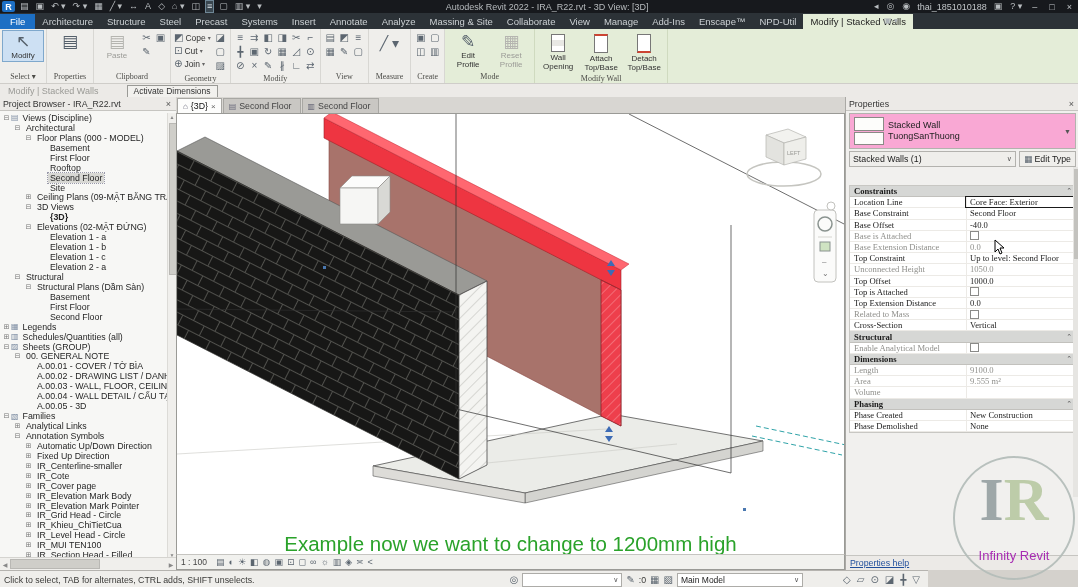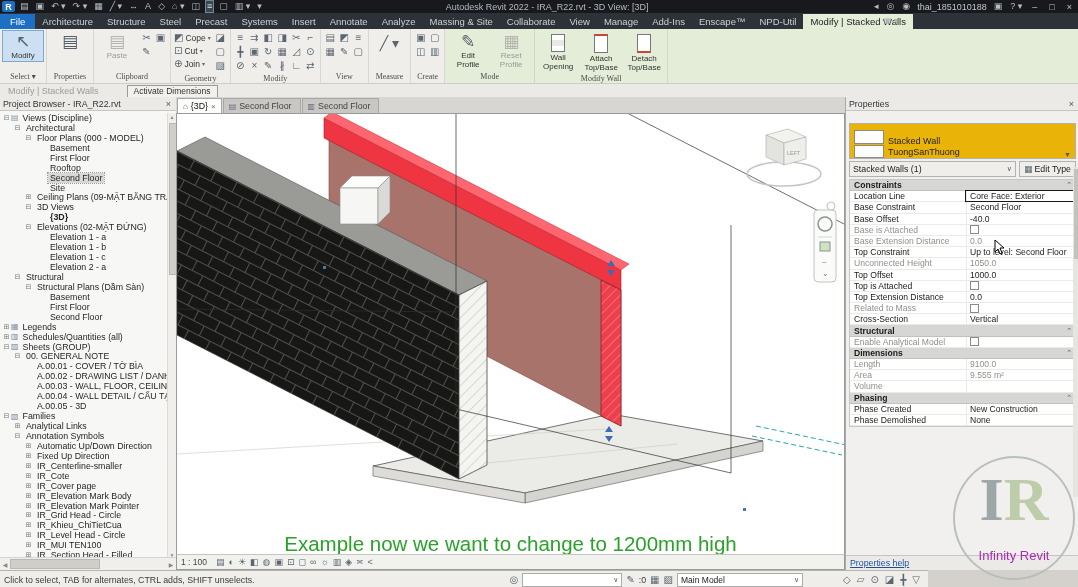--- a/index.html
+++ b/index.html
@@ -86,33 +86,33 @@
   .vtab .x{font-size:8px;color:#666;}
   .canvas{position:relative;flex:1;background:#fff;border:1px solid #9a9a96;border-bottom:none;overflow:hidden;}
   .caption{position:absolute;left:0;right:0;top:418px;text-align:center;font-size:20.5px;color:#2aa22a;
            font-family:"Liberation Sans","DejaVu Sans",sans-serif;white-space:nowrap;}
   .vcb{height:14px;background:#f1f1ee;border:1px solid #9a9a96;border-top:1px solid #c6c5c1;
        display:flex;align-items:center;gap:3px;padding:0 4px;font-size:8.5px;color:#444;}
   .vcbi{font-size:9px;line-height:12px;color:#5c6670;}
   
   .props{position:absolute;left:845px;top:97px;width:233px;height:473px;background:#f1f0ee;
          border-left:1px solid #aaa9a5;display:flex;flex-direction:column;}
-  .typesel{margin:12px 3px 0 3px;height:34px;background:#eab308;border:1px solid #b3b2ae;display:flex;align-items:flex-end;}
+  .typesel{margin:2px 3px 0 3px;height:34px;background:#f9a8d4;border:1px solid #b3b2ae;display:flex;align-items:center;}
   .tprev{width:30px;height:28px;margin:0 4px;display:flex;flex-direction:column;gap:1px;justify-content:center;}
   .tprev i{display:block;height:12px;border:1px solid #8a8a86;background:#fdfdfb;}
   .tsel-text{flex:1;line-height:11px;font-size:9px;color:#222;}
   .tsel-caret{color:#555;font-size:7px;padding:0 4px;}
   .selrow{height:16px;display:flex;align-items:center;margin:2px 3px;gap:3px;}
   .seldd{flex:1;height:14px;background:#efeeeb;border:1px solid #b3b2ae;display:flex;align-items:center;
          font-size:8.8px;padding:0 3px;color:#222;}
   .seldd b{margin-left:auto;font-weight:normal;font-size:7px;color:#555;}
   .etbtn{height:14px;border:1px solid #b3b2ae;background:#efeeeb;display:flex;align-items:center;gap:2px;
          font-size:8.8px;padding:0 4px;color:#222;}
   .etbtn i{font-style:normal;color:#5c6670;font-size:9px;}
-  .pgrid{margin:0 3px;background:#fff;border:1px solid #c8c7c3;}
+  .pgrid{margin:16px 3px;background:#fff;border:1px solid #c8c7c3;font-family:Liberation Serif, serif;}
   .prow{display:flex;height:10.2px;font-size:8.6px;border-bottom:1px solid #eceae6;align-items:center;}
   .plabel{width:112px;padding-left:4px;color:#1a1a1a;white-space:nowrap;overflow:hidden;flex:none;}
   .pval{flex:1;align-self:stretch;border-left:1px solid #eceae6;padding-left:3px;display:flex;align-items:center;
         white-space:nowrap;overflow:hidden;}
   .prow.dim .plabel,.prow.dim .pval{color:#8f8f8b;}
   .prow.hdr{background:#d6d7d5;font-weight:bold;border-bottom:1px solid #c2c1bd;}
   .prow.hdr .pval{border-left:none;justify-content:flex-end;}
   .pchev{font-weight:normal;color:#555;font-size:7px;margin-right:3px;}
   .prow .chkbox{display:none;}
   .prow.chk .chkbox{display:inline-block;width:7px;height:7px;border:1px solid #8a8a88;background:#fff;}

